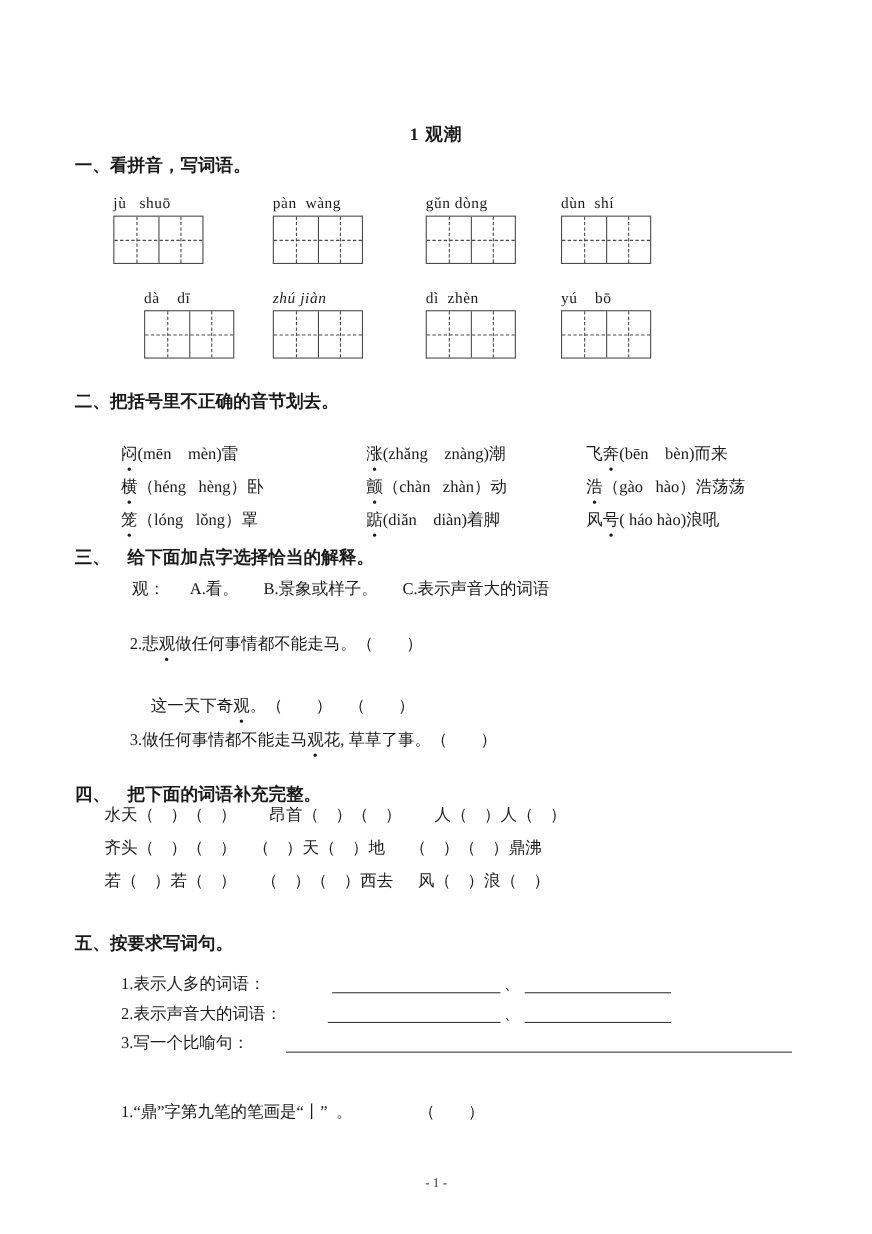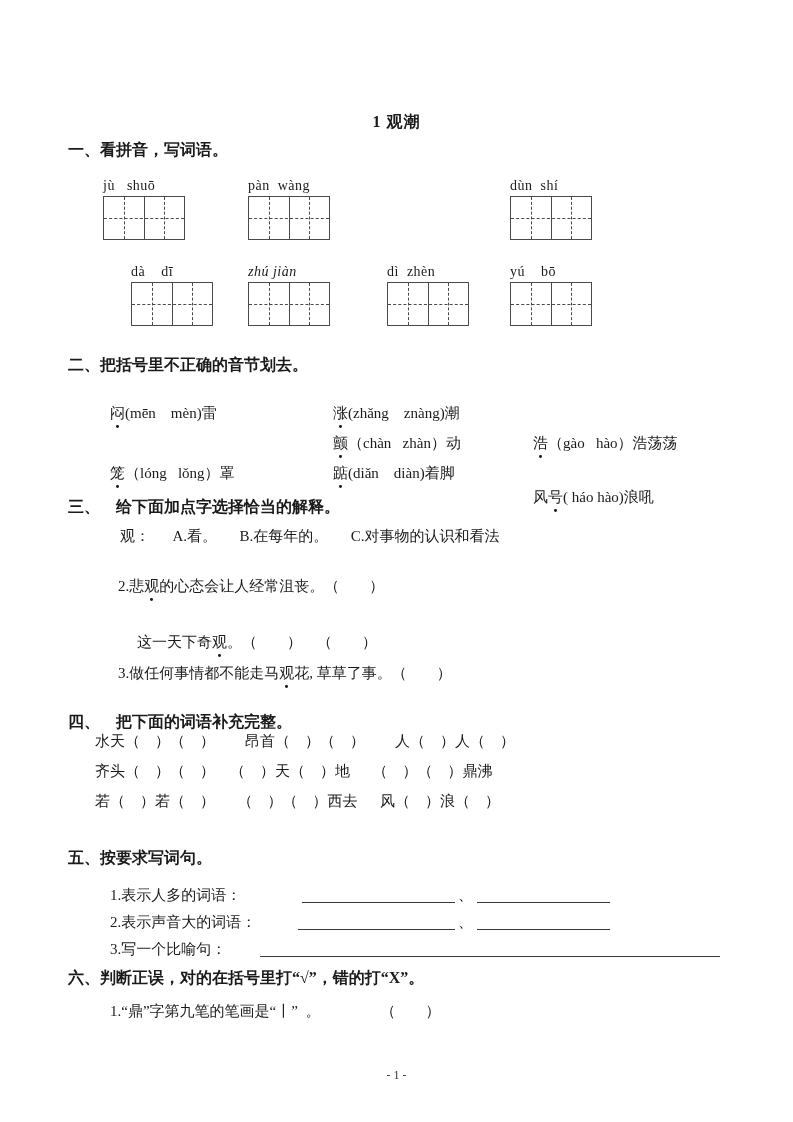--- a/index.html
+++ b/index.html
@@ -155,20 +155,29 @@
   </div>
   <div class="tzg-wrap" style="left:248px; top:176px;">
     <div class="tzg-pinyin">pàn  wàng</div>
     <div class="tzg-box">
       <div class="vmid"></div>
       <div class="hdash"></div>
       <div class="vdash-a"></div>
       <div class="vdash-b"></div>
     </div>
   </div>
+  <div class="tzg-wrap" style="left:387px; top:176px;">
+    <div class="tzg-pinyin">gǔn dòng</div>
+    <div class="tzg-box">
+      <div class="vmid"></div>
+      <div class="hdash"></div>
+      <div class="vdash-a"></div>
+      <div class="vdash-b"></div>
+    </div>
+  </div>
   <div class="tzg-wrap" style="left:510px; top:176px;">
     <div class="tzg-pinyin">dùn  shí</div>
     <div class="tzg-box">
       <div class="vmid"></div>
       <div class="hdash"></div>
       <div class="vdash-a"></div>
       <div class="vdash-b"></div>
     </div>
   </div>
 
@@ -210,43 +219,49 @@
   </div>
 
   <div class="sec-head" style="left:68px; top:355px;">二、把括号里不正确的音节划去。</div>
 
   <div class="txt" style="left:95px; top:380px;">
     <span><span></span><span class="dotchar">闷</span><span>(mēn    mèn)雷</span></span>
   </div>
   <div class="txt" style="left:318px; top:380px;">
     <span><span></span><span class="dotchar">涨</span><span>(zhǎng    znàng)潮</span></span>
   </div>
-
+  <div class="txt" style="left:518px; top:380px;">
+    <span><span>飞</span><span class="dotchar">奔</span><span>(bēn    bèn)而来</span></span>
+  </div>
+
+  <div class="txt" style="left:95px; top:410px;">
+    <span><span></span><span class="dotchar">横</span><span>（héng   hèng）卧</span></span>
+  </div>
   <div class="txt" style="left:318px; top:410px;">
     <span><span></span><span class="dotchar">颤</span><span>（chàn   zhàn）动</span></span>
   </div>
   <div class="txt" style="left:518px; top:410px;">
     <span><span></span><span class="dotchar">浩</span><span>（gào   hào）浩荡荡</span></span>
   </div>
 
   <div class="txt" style="left:95px; top:440px;">
     <span><span></span><span class="dotchar">笼</span><span>（lóng   lǒng）罩</span></span>
   </div>
   <div class="txt" style="left:318px; top:440px;">
     <span><span></span><span class="dotchar">踮</span><span>(diǎn    diàn)着脚</span></span>
   </div>
-  <div class="txt" style="left:518px; top:464px;">
+  <div class="txt" style="left:518px; top:440px;">
     <span><span>风</span><span class="dotchar">号</span><span>( háo hào)浪吼</span></span>
   </div>
 
   <div class="sec-head" style="left:68px; top:497px;text-align:right;">三、　给下面加点字选择恰当的解释。</div>
-  <div class="txt" style="left:120px; top:525px;">观：　  A.看。　  B.在每年的。　  C.对事物的认识和看法</div>
+  <div class="txt" style="left:120px; top:525px;">观：　  A.看。　  B.景象或样子。　  C.表示声音大的词语</div>
 
   <div class="txt" style="left:103px; top:553px;">
-    <span>2.悲</span><span class="dotchar">观</span><span>的心态会让人经常沮丧。（        ）</span>
+    <span>2.悲</span><span class="dotchar">观</span><span>做任何事情都不能走马。（        ）</span>
   </div>
   <div class="txt" style="left:122px; top:609px;">
     <span>这一天下奇</span><span class="dotchar">观</span><span>。（        ）    （        ）</span>
   </div>
   <div class="txt" style="left:103px; top:640px;">
     <span>3.做任何事情都不能走马</span><span class="dotchar">观</span><span>花, 草草了事。（        ）</span>
   </div>
 
   <div class="sec-head" style="left:68px; top:712px;">四、　把下面的词语补充完整。</div>
   <div class="txt" style="left:95px; top:730px;">水天（    ）（    ）        昂首（    ）（    ）        人（    ）人（    ）</div>
@@ -261,18 +276,17 @@
   <div class="rule" style="left:477px; top:902px; width:133px;"></div>
 
   <div class="txt" style="left:110px; top:911px;">2.表示声音大的词语：</div>
   <div class="rule" style="left:298px; top:929px; width:157px;"></div>
   <div class="txt" style="left:458px; top:911px;">、</div>
   <div class="rule" style="left:477px; top:929px; width:133px;"></div>
 
   <div class="txt" style="left:110px; top:938px;">3.写一个比喻句：</div>
   <div class="rule" style="left:260px; top:956px; width:460px;"></div>
 
-  <div class="sec-head" style="left:68px; top:968px;">六、判断正误，对的在括号里打“√”，错的打“X”。</div>
   <div class="txt" style="left:110px; top:1000px;">1.“鼎”字第九笔的笔画是“丨”  。                （        ）</div>
 
   <div class="footer">- 1 -</div>
 
 </div>
 
 </body></html>

